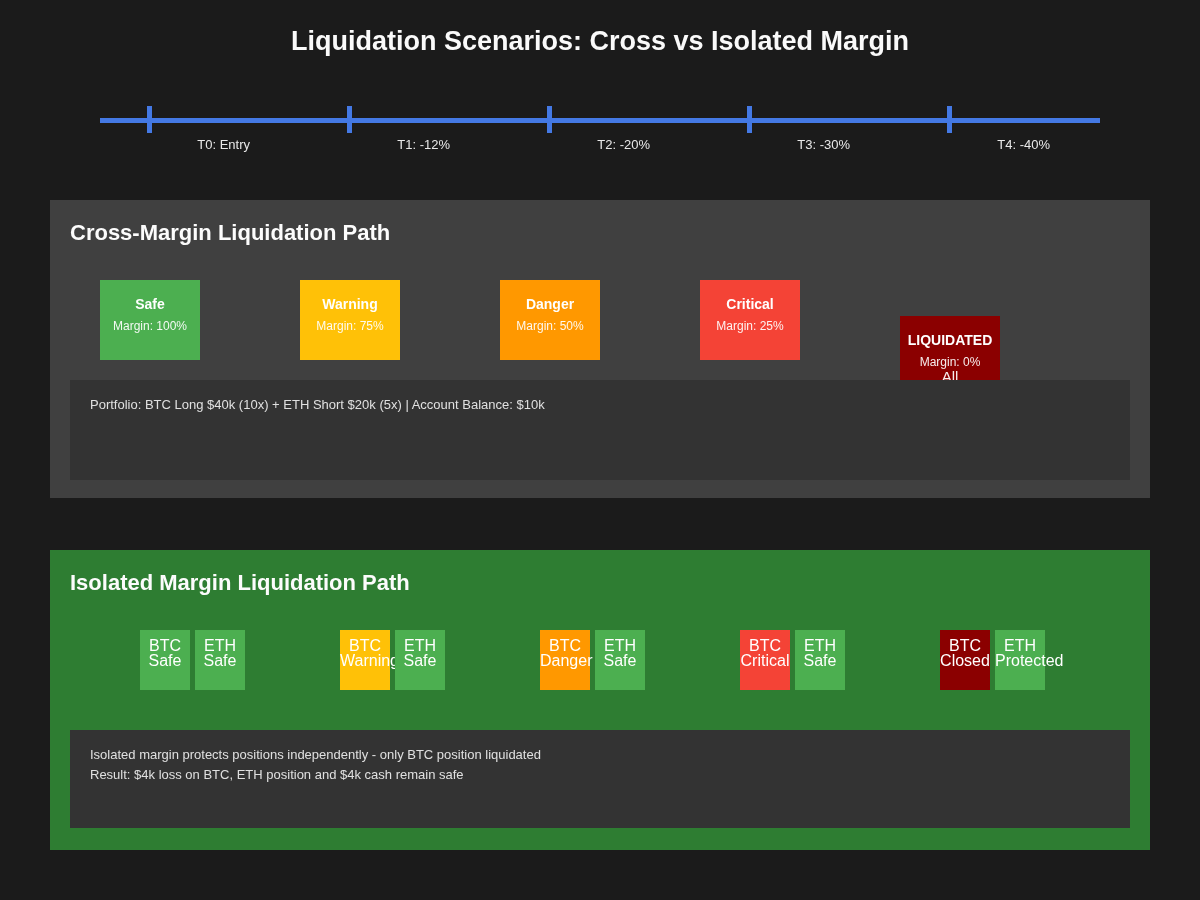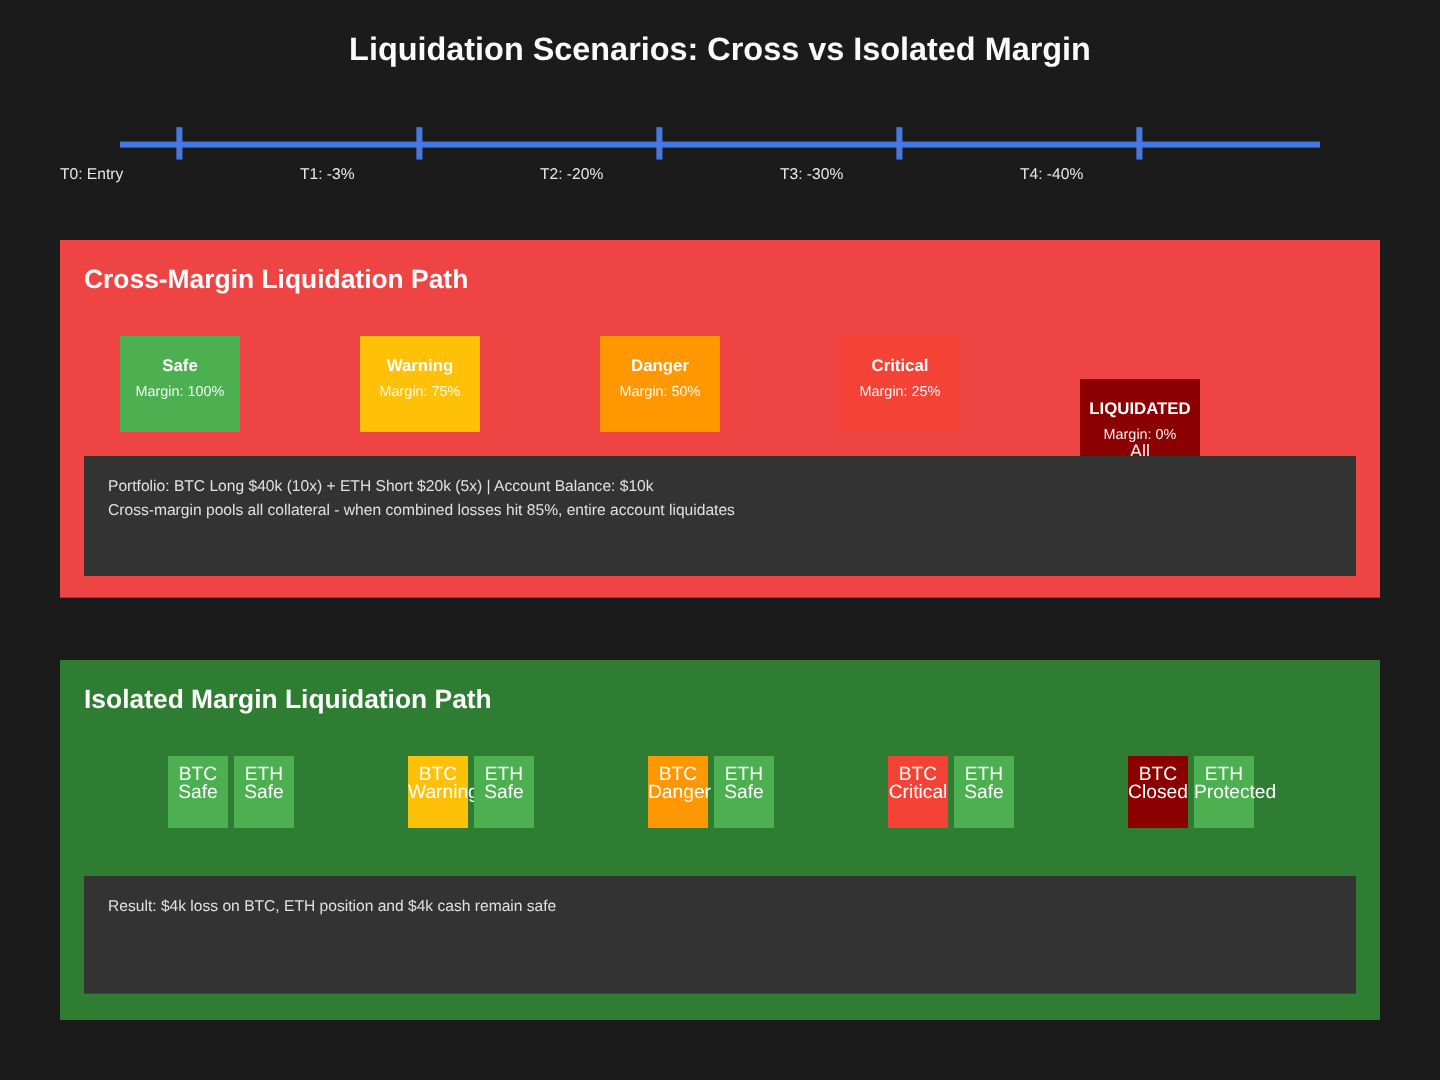--- a/index.html
+++ b/index.html
@@ -16,21 +16,21 @@
     text-align:center; font-size:27px; font-weight:bold; color:#fafafa;
   }
   
   .timeline-line {
     position:absolute; left:100px; top:118px; width:1000px; height:5px;
   }
   .timeline-tick {
     position:absolute; top:106px; width:5px; height:27px;
   }
   .timeline-label {
-    position:absolute; top:137px; width:200px; text-align:left;
+    position:absolute; top:137px; width:200px; text-align:right;
     font-size:13px; color:#e8e8e8;
   }
   .tick-0 { left:147px; } .tick-1 { left:347px; } .tick-2 { left:547px; } .tick-3 { left:747px; } .tick-4 { left:947px; }
   .tlabel-0 { left:50px; } .tlabel-1 { left:250px; } .tlabel-2 { left:450px; } .tlabel-3 { left:650px; } .tlabel-4 { left:850px; }
   
   .panel { position:absolute; left:50px; width:1100px; }
   .panel-cross { top:200px; height:298px; }
   .panel-isolated { top:550px; height:300px;text-decoration:underline; }
   .panel-title {
     position:absolute; top:20px; left:20px;
@@ -66,27 +66,27 @@
 <h1 class="page-title">Liquidation Scenarios: Cross vs Isolated Margin</h1>
 
 <div>
   <div class="timeline-line" style="background-color: rgb(68, 121, 228);"></div>
   <div class="timeline-tick tick-0" style="background-color: rgb(68, 121, 228);"></div>
   <div class="timeline-tick tick-1" style="background-color: rgb(68, 121, 228);"></div>
   <div class="timeline-tick tick-2" style="background-color: rgb(68, 121, 228);"></div>
   <div class="timeline-tick tick-3" style="background-color: rgb(68, 121, 228);"></div>
   <div class="timeline-tick tick-4" style="background-color: rgb(68, 121, 228);"></div>
   <div class="timeline-label tlabel-0">T0: Entry</div>
-  <div class="timeline-label tlabel-1">T1: -3%</div>
+  <div class="timeline-label tlabel-1">T1: -12%</div>
   <div class="timeline-label tlabel-2">T2: -20%</div>
   <div class="timeline-label tlabel-3">T3: -30%</div>
   <div class="timeline-label tlabel-4">T4: -40%</div>
 </div>
 
-<div class="panel panel-cross" style="background-color: #ef4444;">
+<div class="panel panel-cross" style="background-color: #404040;">
   <div class="panel-title">Cross-Margin Liquidation Path</div>
 
   <div class="stage stage-0" style="background-color: rgb(76, 175, 80);">
     <div class="stage-name">Safe</div>
     <div class="stage-detail">Margin: 100%</div>
   </div>
   <div class="stage stage-1" style="background-color: rgb(255, 193, 7);">
     <div class="stage-name">Warning</div>
     <div class="stage-detail">Margin: 75%</div>
   </div>
@@ -99,21 +99,20 @@
     <div class="stage-detail">Margin: 25%</div>
   </div>
   <div class="stage stage-4" style="background-color: rgb(139, 0, 0); margin-top: 36px;">
     <div class="stage-name">LIQUIDATED</div>
     <div class="stage-detail">Margin: 0%</div>
     <div class="stage-extra">All positions closed</div>
   </div>
 
   <div class="info-box" style="background-color: rgb(51, 51, 51);">
     <div>Portfolio: BTC Long $40k (10x) + ETH Short $20k (5x) | Account Balance: $10k</div>
-    <div>Cross-margin pools all collateral - when combined losses hit 85%, entire account liquidates</div>
   </div>
 </div>
 
 <div class="panel panel-isolated" style="background-color: rgb(46, 125, 50);">
   <div class="panel-title">Isolated Margin Liquidation Path</div>
 
   <div class="pair pair-0">
     <div class="pos-box" style="background-color: rgb(76, 175, 80);">
       <div>BTC</div>
       <div>Safe</div>
@@ -158,15 +157,16 @@
       <div>BTC</div>
       <div>Closed</div>
     </div>
     <div class="pos-box" style="background-color: rgb(76, 175, 80);">
       <div>ETH</div>
       <div>Protected</div>
     </div>
   </div>
 
   <div class="info-box" style="background-color: rgb(51, 51, 51);">
+    <div>Isolated margin protects positions independently - only BTC position liquidated</div>
     <div>Result: $4k loss on BTC, ETH position and $4k cash remain safe</div>
   </div>
 </div>
 
 </body></html>

